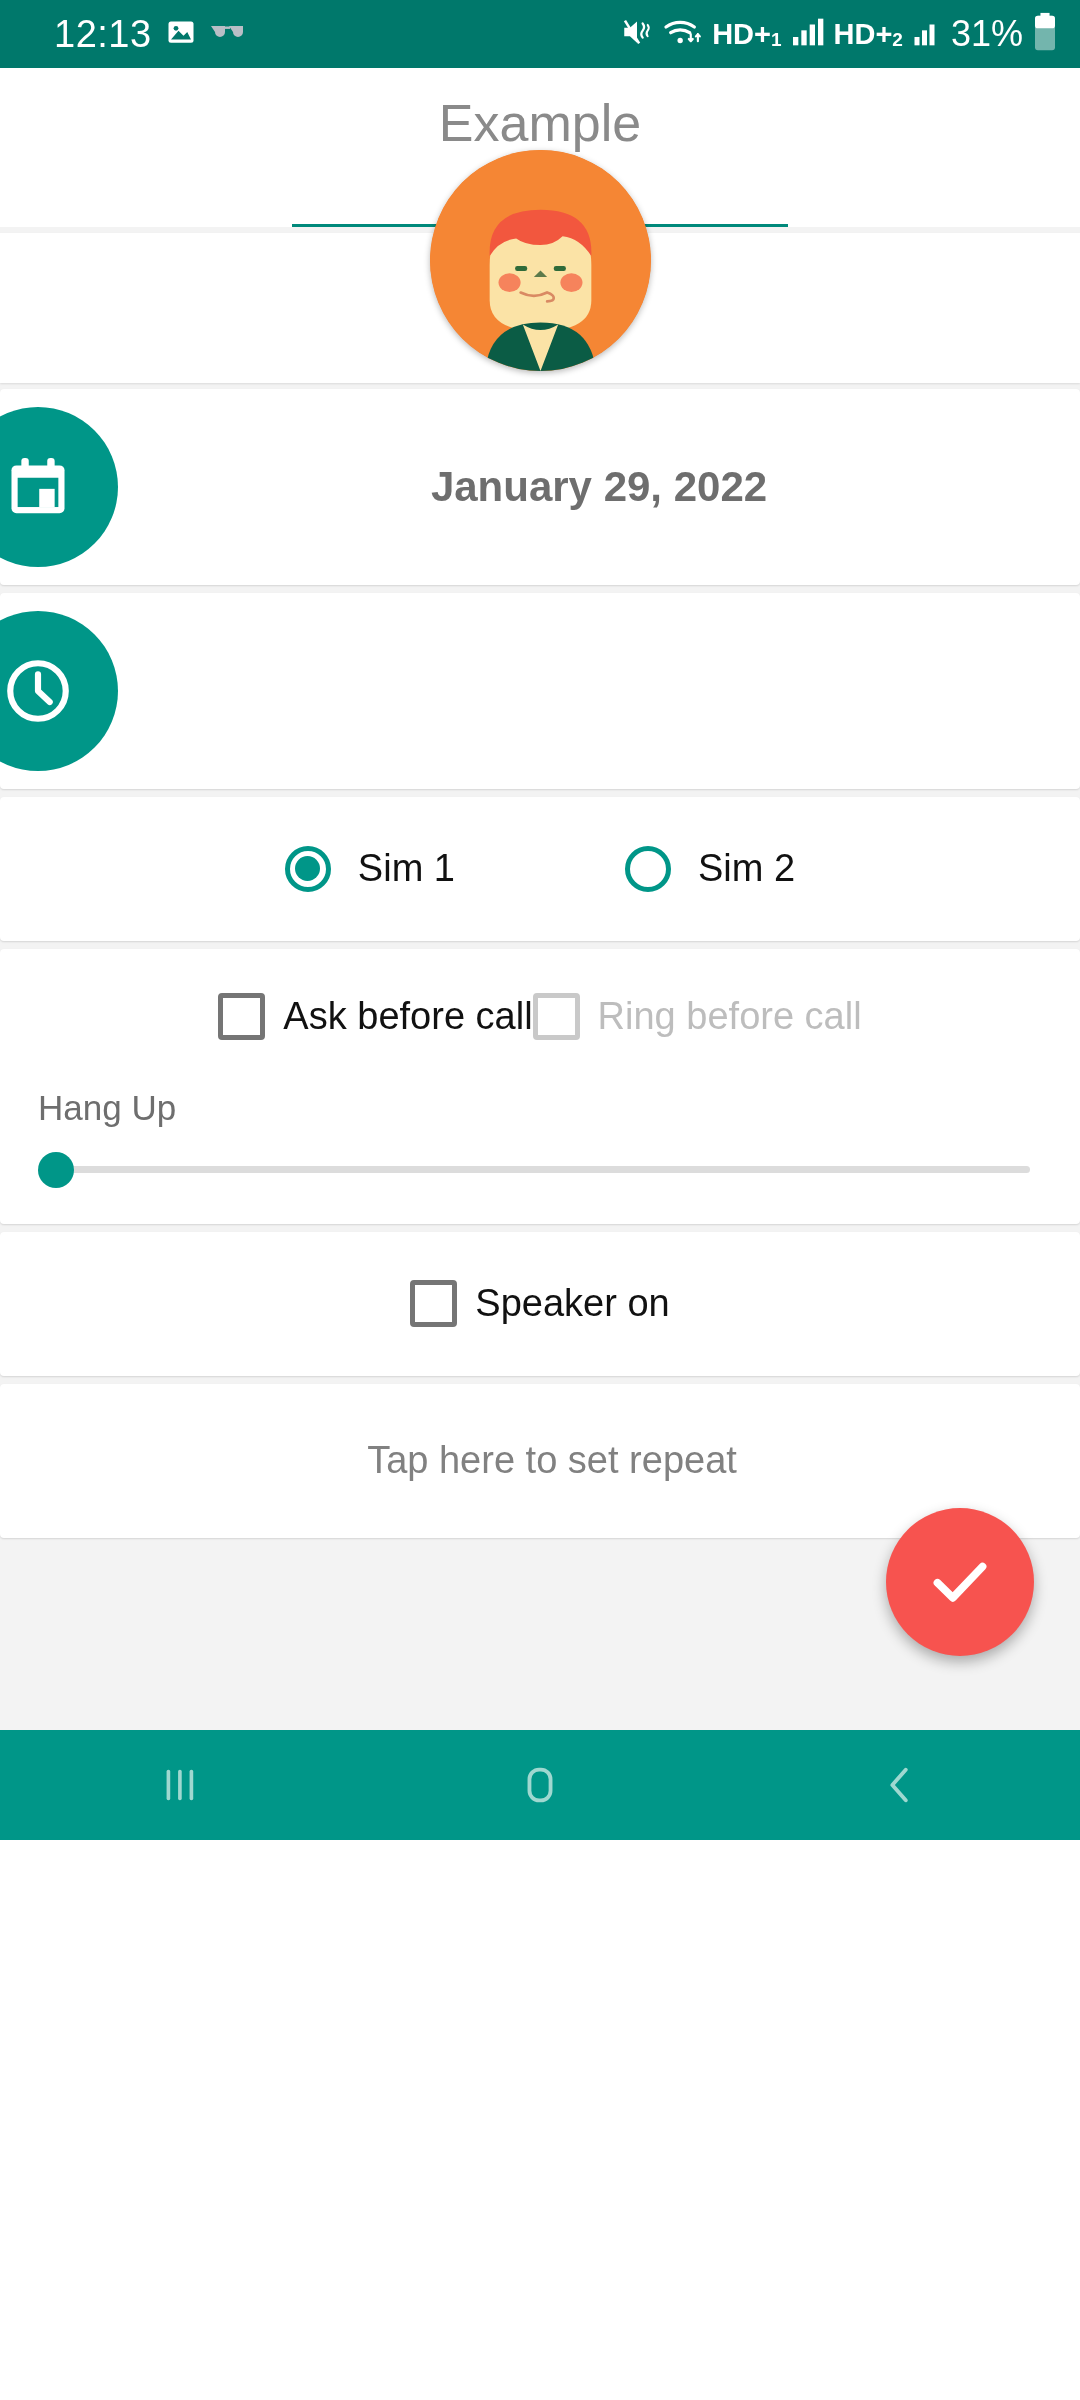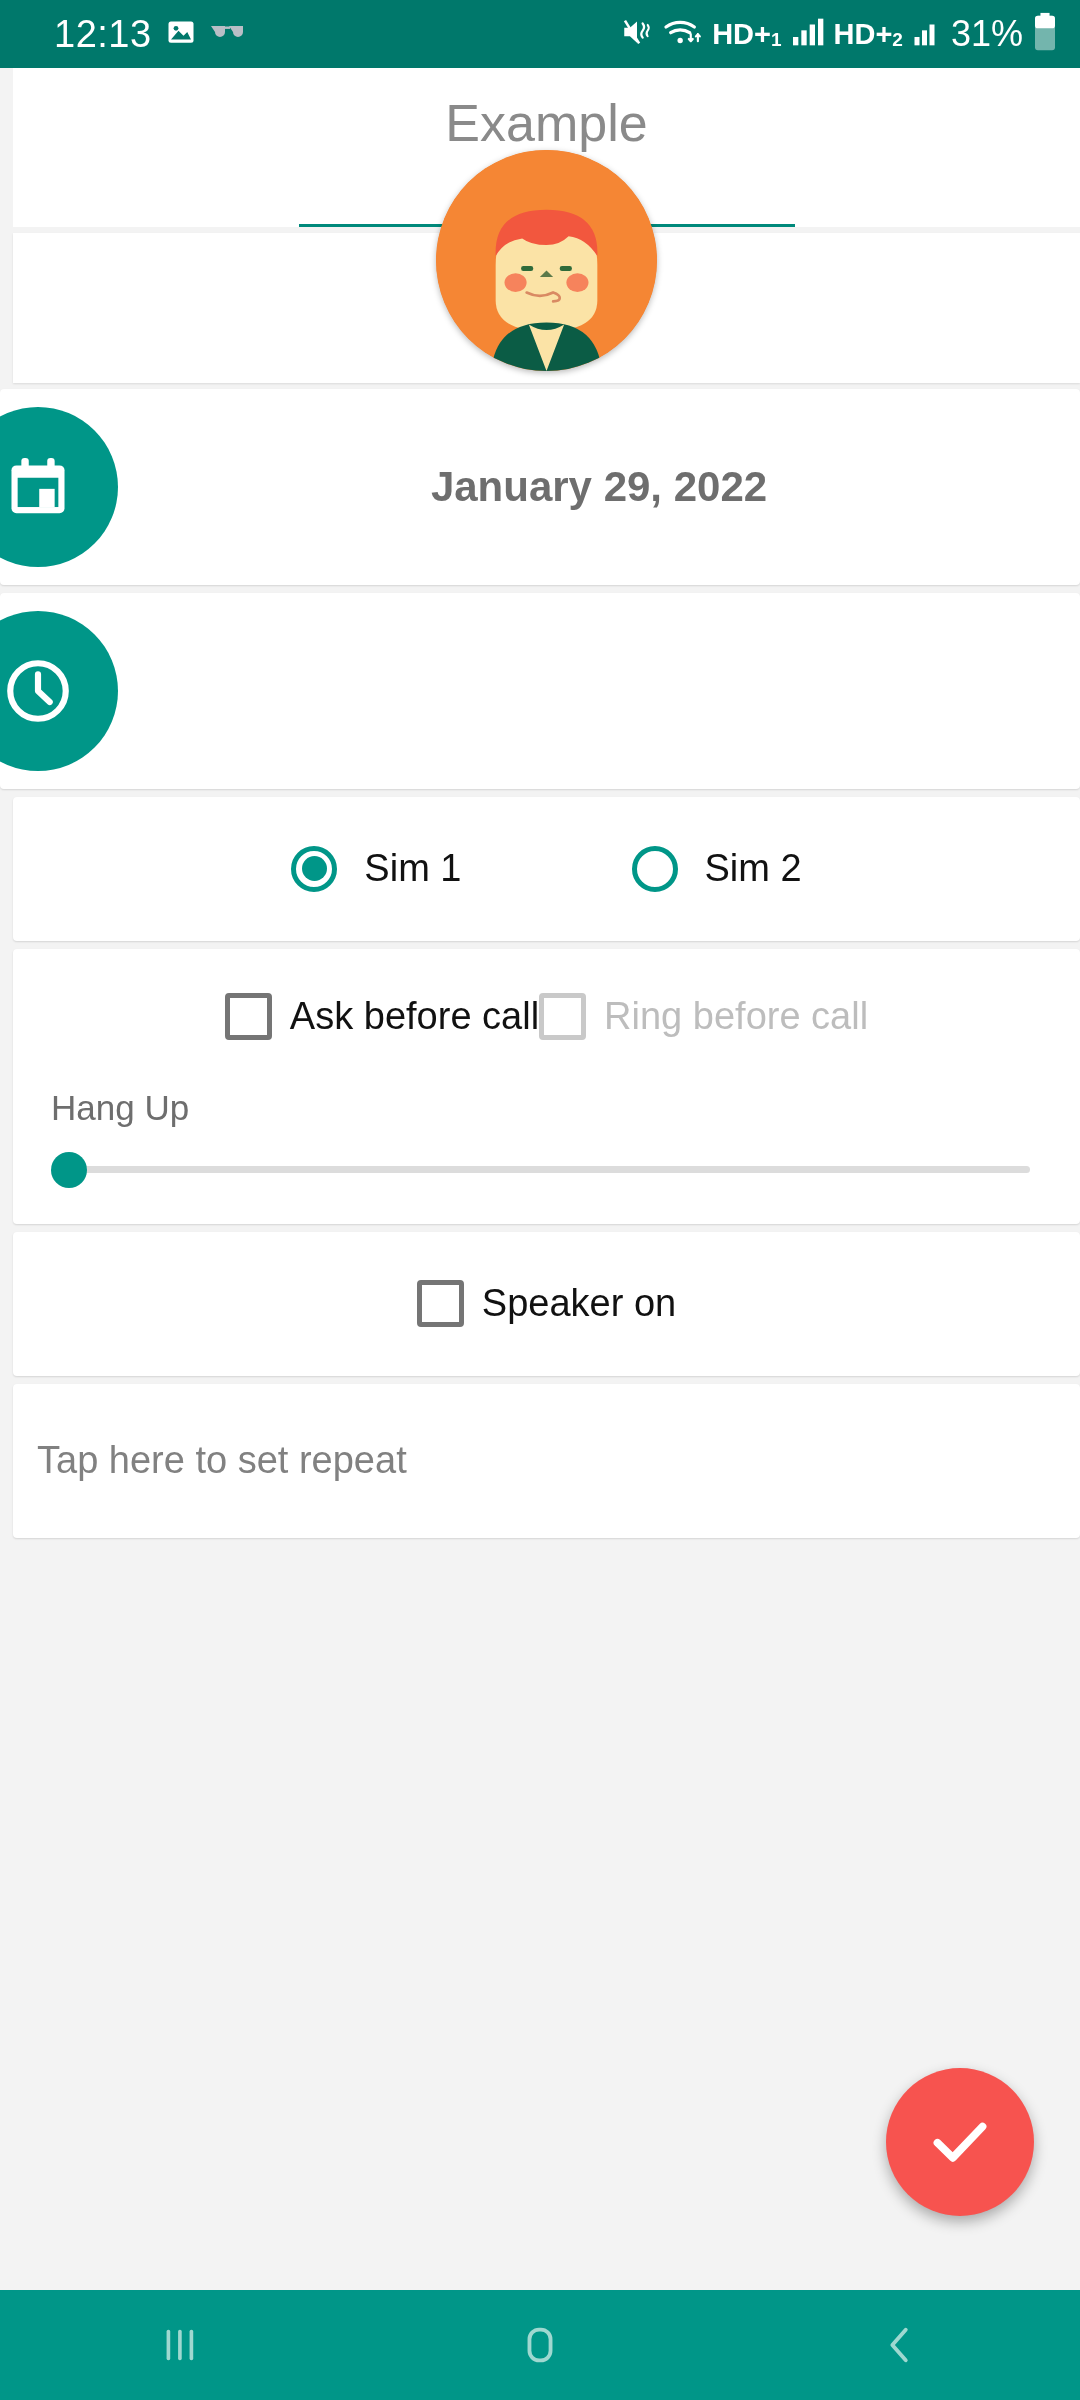--- a/index.html
+++ b/index.html
@@ -8,21 +8,21 @@
     width: 1080px;
     height: 2400px;
     background: #ffffff;
     font-family: "Liberation Sans", sans-serif;
     overflow: hidden;
   }
 
   #screen {
     position: relative;
     width: 1080px;
-    height: 2400px;
+    height: 1840px;
     background: #0369a1;
     display: flex;
     flex-direction: column;
   }
 
   
   .status-bar {
     height: 68px;
     background: #00786B;
     display: flex;
@@ -71,21 +71,21 @@
     flex: 1 1 auto;
     background: #f3f3f3;
     display: flex;
     flex-direction: column;
     overflow: hidden;
   }
 
   .card {
     background: #ffffff;
     border-radius: 4px;
-    margin: 0 0 8px 13px;
+    margin: 0 0 8px 0;
     box-shadow: 0 1px 2px rgba(0,0,0,0.13);
     position: relative;
   }
 
   
   .header-card {
     padding: 26px 0 0 0;
     margin-bottom: 6px;
     box-shadow: none;
     border-radius: 0;
@@ -263,20 +263,21 @@
     align-items: center;
     justify-content: center;
     margin-bottom: 8px;
   }
 
   
   .repeat-card {
     height: 154px;
     display: flex;
     align-items: center;
+    justify-content: center;
     margin-bottom: 8px;
     padding-left: 24px;
   }
   .repeat-text {
     font-size: 38px;
     color: #818181;
   }
 
   .filler { flex: 1 1 auto; background: #f3f3f3; }
 

